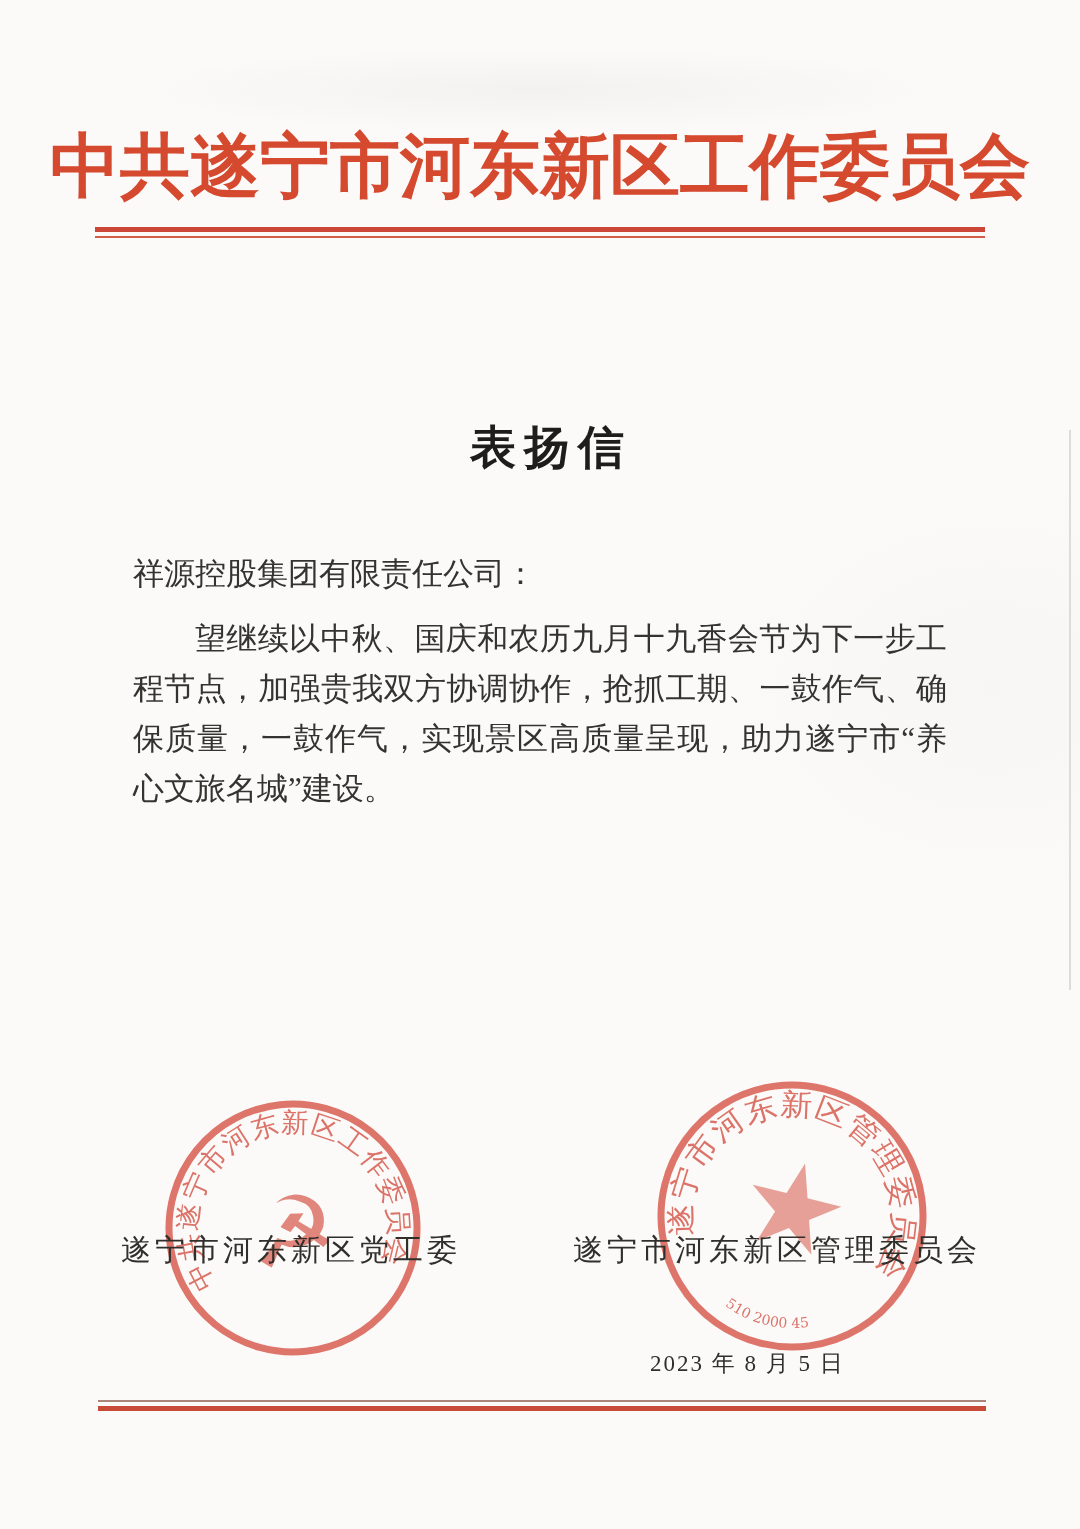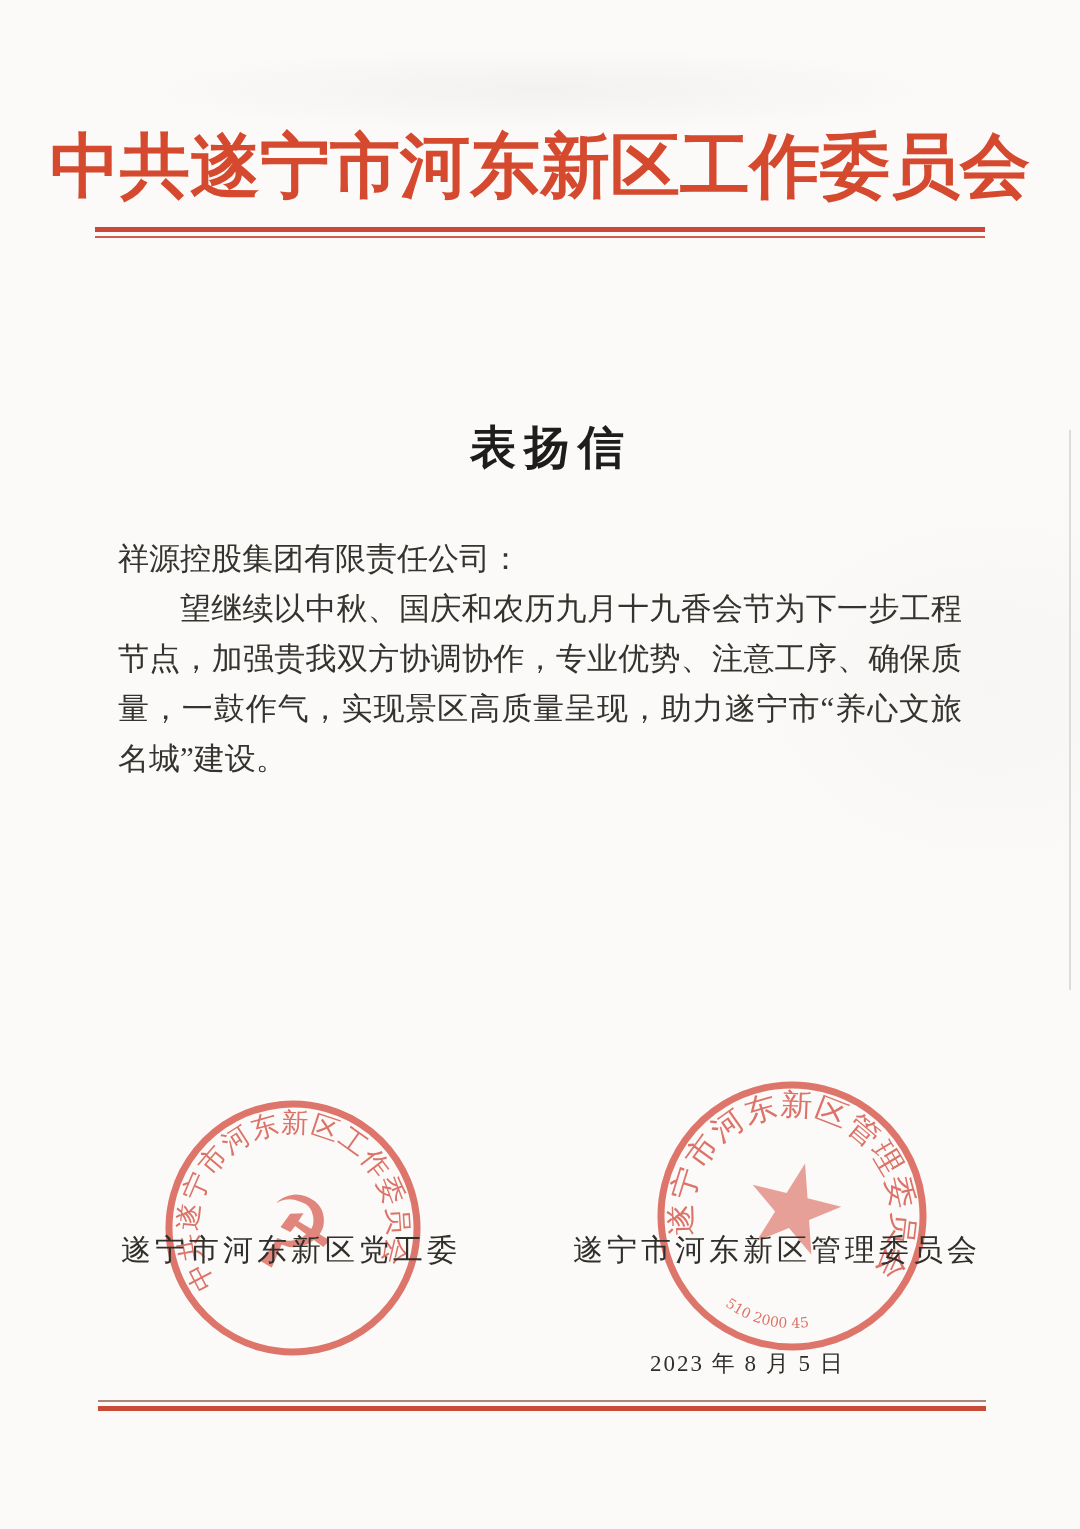--- a/index.html
+++ b/index.html
@@ -37,21 +37,21 @@
     margin: 11px; text-align: center;
     font-size: 46px; font-weight: bold;
     color: #1e1d1b; letter-spacing: 8px;
   }
   .body-text {
     position: absolute; left: 118px; top: 534px; width: 844px;
     font-size: 31px; line-height: 50px;
     color: #34332f;
     text-align: justify;
   }
-  .body-text p { margin: 0; }
+  .body-text p { margin: 15px; }
   .para { text-indent: 2em; }
   .signature {
     position: absolute;
     font-size: 30px; color: #302f2b; letter-spacing: 4px;
     white-space: nowrap;
   }
   .sig-left  { left: 121px; top: 1230px; }
   .sig-right { left: 573px; top: 1230px; }
   .doc-date {
     position: absolute; left: 650px; top: 1348px;
@@ -81,21 +81,21 @@
 
   <div class="letterhead">中共遂宁市河东新区工作委员会</div>
 
   <div class="rule rule-thick"></div>
   <div class="rule rule-thin"></div>
 
   <h1 class="doc-title">表扬信</h1>
 
   <div class="body-text">
     <p class="salutation">祥源控股集团有限责任公司：</p>
-    <p class="para">望继续以中秋、国庆和农历九月十九香会节为下一步工程节点，加强贵我双方协调协作，专业优势、注意工序、确保质量，一鼓作气，实现景区高质量呈现，助力遂宁市“养心文旅名城”建设。</p>
+    <p class="para">望继续以中秋、国庆和农历九月十九香会节为下一步工程节点，加强贵我双方协调协作，抢抓工期、一鼓作气、确保质量，一鼓作气，实现景区高质量呈现，助力遂宁市“养心文旅名城”建设。</p>
   </div>
 
   <svg class="seal seal-left" viewBox="0 0 270 270">
     <g transform="rotate(-6 135 135)">
       <circle cx="135" cy="135" r="124" fill="none" stroke="#dd6459" stroke-width="7"></circle>
       <path id="leftSealArc" d="M 51.9 183 A 96 96 0 1 1 218.1 183" fill="none"></path>
       <text font-size="27" fill="#dc6257" letter-spacing="1">
         <textPath href="#leftSealArc" xlink:href="#leftSealArc" textLength="398" lengthAdjust="spacingAndGlyphs">中共遂宁市河东新区工作委员会</textPath>
       </text>
       <text class="emblem" x="135" y="172" font-size="96" text-anchor="middle" fill="#de6a5e" fill-opacity="0.9">☭</text>

